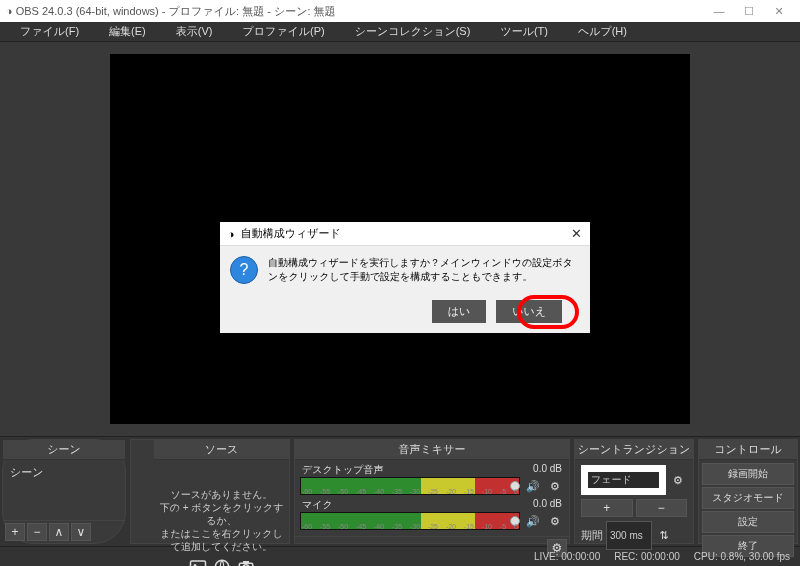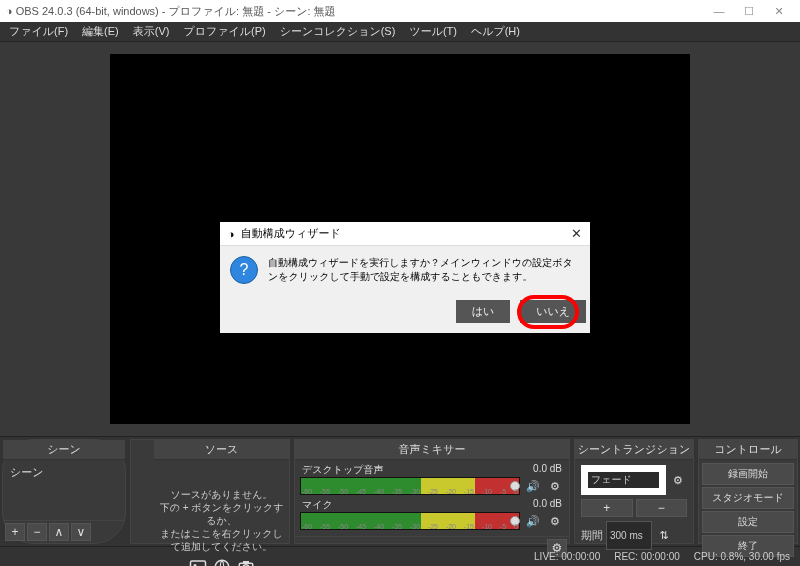--- a/index.html
+++ b/index.html
@@ -2,21 +2,21 @@
 <html><head>
 <meta charset="utf-8">
 <style>
 * { margin: 0; padding: 0; box-sizing: border-box; font-family: "Meiryo UI", sans-serif; }
 body { background: #2b2b2b; width: 800px; height: 566px; overflow: hidden; color: #ccc; font-size: 11px; position: relative; }
 
 .titlebar { background: #fff; height: 22px; display: flex; align-items: center; padding: 0 6px; color: #555; font-size: 11px; }
 .titlebar .spacer { flex: 1; }
 .titlebar .win-btn { width: 30px; text-align: center; color: #888; }
 
-.menubar { background: #333; height: 20px; display: flex; align-items: center; padding: 0 3px; gap: 2px; border-bottom: 1px solid #222; }
+.menubar { background: #333; height: 20px; display: flex; align-items: center; padding: 0 14px; gap: 18px; border-bottom: 1px solid #222; }
 .menubar .menu-item { padding: 2px 6px; color: #ddd; font-size: 11px; }
 
 .main-area { background: #393939; height: 394px; padding: 12px 18px; display: flex; justify-content: center; }
 .preview { background: #000; width: 580px; height: 370px; }
 
 .panels { display: flex; background: #333; height: 110px; border-top: 1px solid #222; }
 .panel { border: 1px solid #444; margin: 2px; background: #3a3a3a; display: flex; flex-direction: column; }
 .panel-header { background: #444; text-align: center; padding: 2px; font-size: 11px; color: #ddd; border-bottom: 1px solid #333; }
 .panel-body { flex: 1; padding: 3px; display: flex; flex-direction: column; }
 .panel-footer { display: flex; gap: 2px; padding: 2px; border-top: 1px solid #444; }
@@ -50,21 +50,21 @@
 .ctrl-btn { background:#4a4a4a; border:1px solid #555; color:#ddd; padding:3px 2px; margin:1px 3px; font-size:10px; text-align:center;}
 
 .statusbar { background:#333; height:20px; display:flex; align-items:center; justify-content:flex-end; gap:14px; padding: 0 10px; font-size:10px; color:#ccc; border-top:1px solid #222;}
 
 .dialog { position:absolute; left:220px; top:222px; width:370px; background:#fff; box-shadow: 0 4px 20px rgba(0,0,0,.6); z-index:10;}
 .dialog-title { background:#fff; padding:4px 8px; display:flex; align-items:center; gap:6px; color:#000; font-size:11px; border-bottom:1px solid #ddd;}
 .dialog-title .close { margin-left:auto; font-size:13px; color:#333;}
 .dialog-body { background:#f0f0f0; padding:10px 12px 10px 10px; display:flex; gap:10px; color: #000;}
 .dialog-icon { width:28px; height:28px; border-radius:50%; background:#2e86de; color:#fff; display:flex; align-items:center; justify-content:center; font-size:16px; flex-shrink:0; border:1px solid #1b5fa7;}
 .dialog-text { font-size:10px; line-height:1.4;}
-.dialog-buttons { background:#f0f0f0; padding:6px 4px 10px; display:flex; justify-content:flex-end; gap:10px;}
+.dialog-buttons { background:#f0f0f0; padding:6px 28px 10px; display:flex; justify-content:flex-end; gap:10px;}
 .dialog-btn { background:#555; color:#eee; border:none; padding:4px 16px; font-size:11px;}
 .highlight-circle { position:absolute; border:4px solid #f00; border-radius:18px; width:62px; height:34px; pointer-events:none;}
 </style>
 </head>
 <body>
 
 <div class="titlebar">
   <span>◑</span>
   &nbsp;<span>OBS 24.0.3 (64-bit, windows) - プロファイル: 無題 - シーン: 無題</span>
   <span class="spacer"></span>

